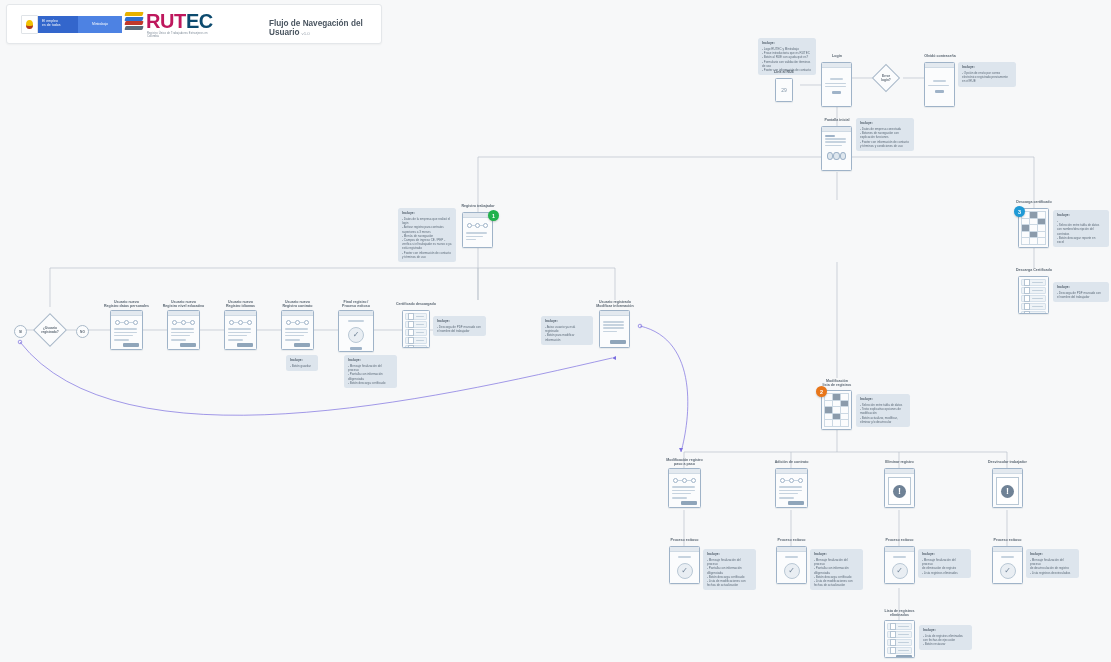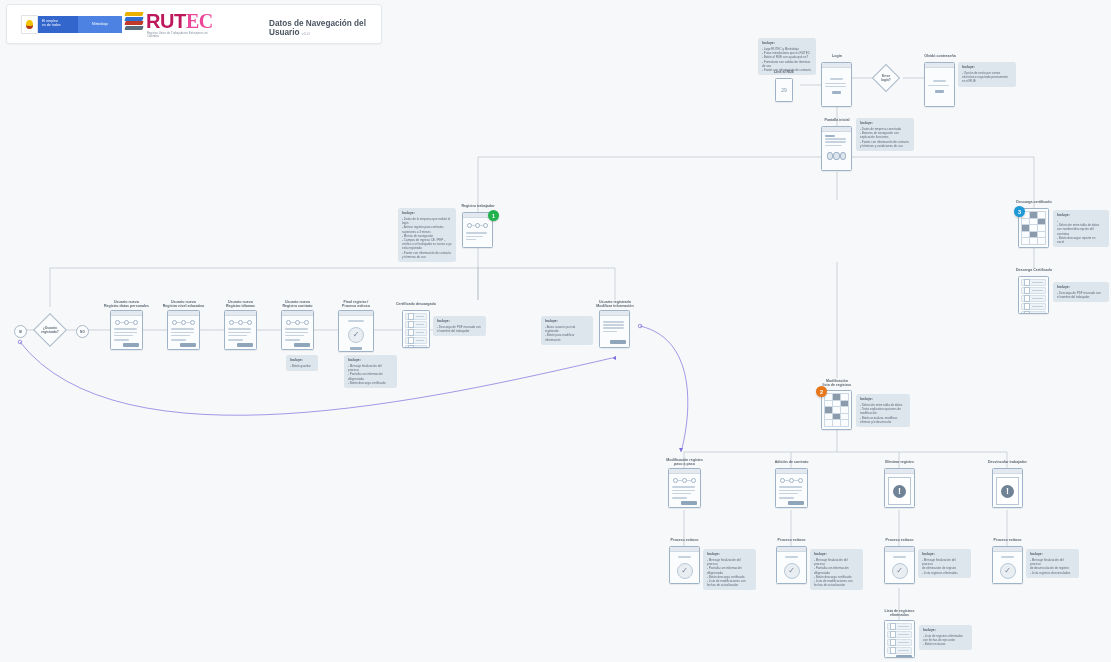--- a/index.html
+++ b/index.html
@@ -34,21 +34,21 @@
   .rutec{position:absolute;left:118px;top:6px;display:flex;align-items:center;}
   .rutec .mark{width:18px;height:20px;margin-right:3px;position:relative;}
   .rutec .mark span{position:absolute;left:0;width:18px;height:4px;border-radius:1px;
      transform:skewX(-18deg);}
   .rutec .mark span:nth-child(1){top:1px;background:#e8b100;}
   .rutec .mark span:nth-child(2){top:5.5px;background:#2f6fd0;}
   .rutec .mark span:nth-child(3){top:10px;background:#c0392b;}
   .rutec .mark span:nth-child(4){top:14.5px;background:#5a6b7b;}
   .rutec .word{font-size:20px;font-weight:bold;letter-spacing:-.4px;line-height:20px;}
   .rutec .word .a{color:#be185d;}
-  .rutec .word .b{color:#ec4899;font-family:Liberation Serif, serif;}
+  .rutec .word .b{color:#0c4a6e;}
   .rutec .sub{position:absolute;left:22px;top:21px;font-size:2.6px;color:#7a8794;letter-spacing:.15px;}
 
   .title{position:absolute;left:262px;top:14px;font-size:8.2px;color:#4a5560;font-weight:bold;}
   .title .ver{font-size:4.4px;color:#9aa4ae;font-weight:normal;margin-left:2px;}
 
   
   .node{position:absolute;}
   .node .cap{
     position:absolute;left:50%;transform:translateX(-50%);
     width:90px;text-align:center;font-size:3.6px;font-weight:bold;color:#5b6773;
@@ -203,21 +203,21 @@
           <span></span>
           <span></span>
       </div>
       <div class="word">
         <span class="a">RUT</span><span class="b">EC</span>
       </div>
       <div class="sub">Registro Único de Trabajadores Extranjeros en Colombia</div>
     </div>
 
     <div class="title">
-      <span>Datos de Navegación del Usuario</span><span class="ver">v1.0</span>
+      <span>Flujo de Navegación del Usuario</span><span class="ver">v1.0</span>
     </div>
   </div>
 
   <div class="note" style="left:758px;top:38px;width:58px;">
     <h5>Incluye:</h5>
       <p>- Logo RUTEC y Mintrabajo
 - Frase introductoria que es RUTEC
 - Botón al RUE con ayuda qué es?
 - Formulario con validación términos
 de uso

